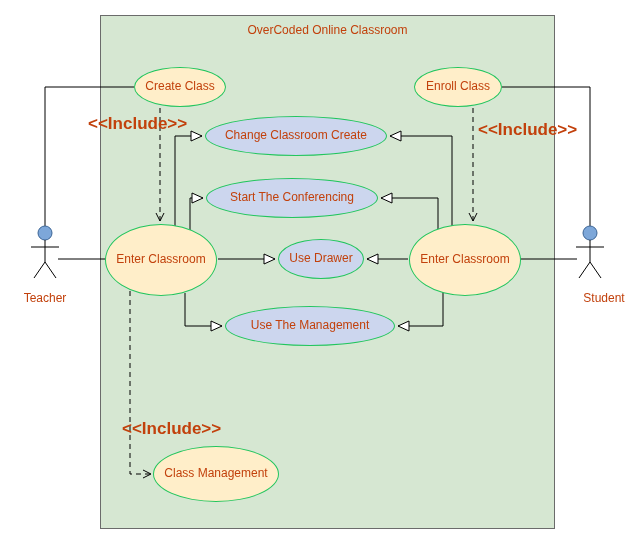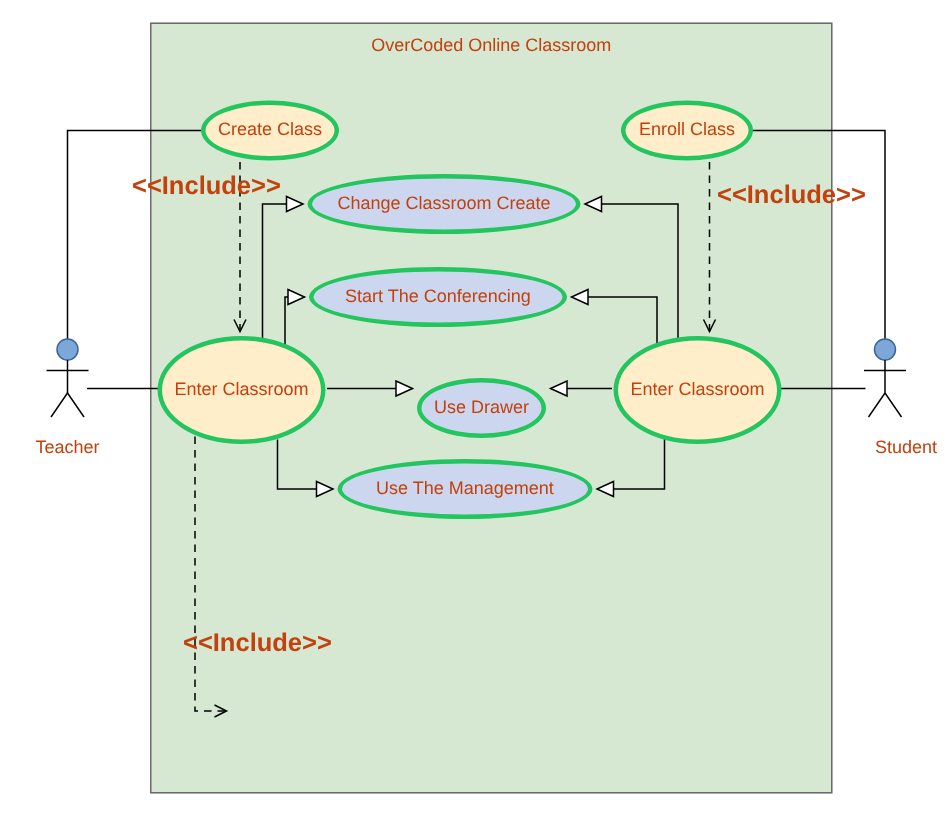--- a/index.html
+++ b/index.html
@@ -10,32 +10,32 @@
   .boundary {
     position:absolute; left:100px; top:15px; width:455px; height:514px;
     background:#d6e7d2; border:1px solid #6b6b6b; box-sizing:border-box; z-index:1;
   }
   .title {
     position:absolute; left:100px; top:23px; width:455px; text-align:center;
     font-size:12px; z-index:2;
   }
   svg.wires { position:absolute; left:0; top:0; z-index:2; }
   .uc {
-    position:absolute; border:3px solid #22c55e; border-radius:50%;
+    position:absolute; border:1px solid #22c55e; border-radius:50%;
     display:flex; align-items:center; justify-content:center; text-align:center;
     font-size:12px; box-sizing:border-box; z-index:3; line-height:1.1; padding:0 4px;
   }
   .yellow { background:#ffeec9; }
   .blue   { background:#ccd6ee; }
   .uc-create  { left:134px; top:67px;  width:92px;  height:40px; }
   .uc-enroll  { left:414px; top:67px;  width:88px;  height:40px; }
   .uc-layout  { left:205px; top:116px; width:182px; height:40px; }
   .uc-conf    { left:206px; top:178px; width:172px; height:40px;text-align:center; }
   .uc-enter-t { left:105px; top:224px; width:112px; height:72px; }
-  .uc-drawer  { left:278px; top:252px; width:86px;  height:40px; }
+  .uc-drawer  { left:278px; top:239px; width:86px;  height:40px; }
   .uc-enter-s { left:409px; top:224px; width:112px; height:72px; }
   .uc-board   { left:225px; top:306px; width:170px; height:40px; }
   .uc-mgmt    { left:153px; top:446px; width:126px; height:56px; }
   .stereo {
     position:absolute; font-size:17px; font-weight:bold; z-index:4; text-align:center;
   }
   .stereo-1 { left:88px;  top:114px; width:76px; }
   .stereo-2 { left:478px; top:120px; width:76px; }
   .stereo-3 { left:122px; top:419px; width:76px; }
   .actor-label {
@@ -115,20 +115,23 @@
   </div>
   <div class="uc blue uc-drawer">
     <span>Use Drawer</span>
   </div>
   <div class="uc yellow uc-enter-s">
     <span>Enter Classroom</span>
   </div>
   <div class="uc blue uc-board">
     <span>Use The Management</span>
   </div>
+  <div class="uc yellow uc-mgmt">
+    <span>Class Management</span>
+  </div>
 
   <div class="stereo stereo-1">&lt;&lt;Include&gt;&gt;</div>
   <div class="stereo stereo-2">&lt;&lt;Include&gt;&gt;</div>
   <div class="stereo stereo-3">&lt;&lt;Include&gt;&gt;</div>
 
   <div class="actor-label teacher-label">Teacher</div>
   <div class="actor-label student-label">Student</div>
 
 </div>
 

